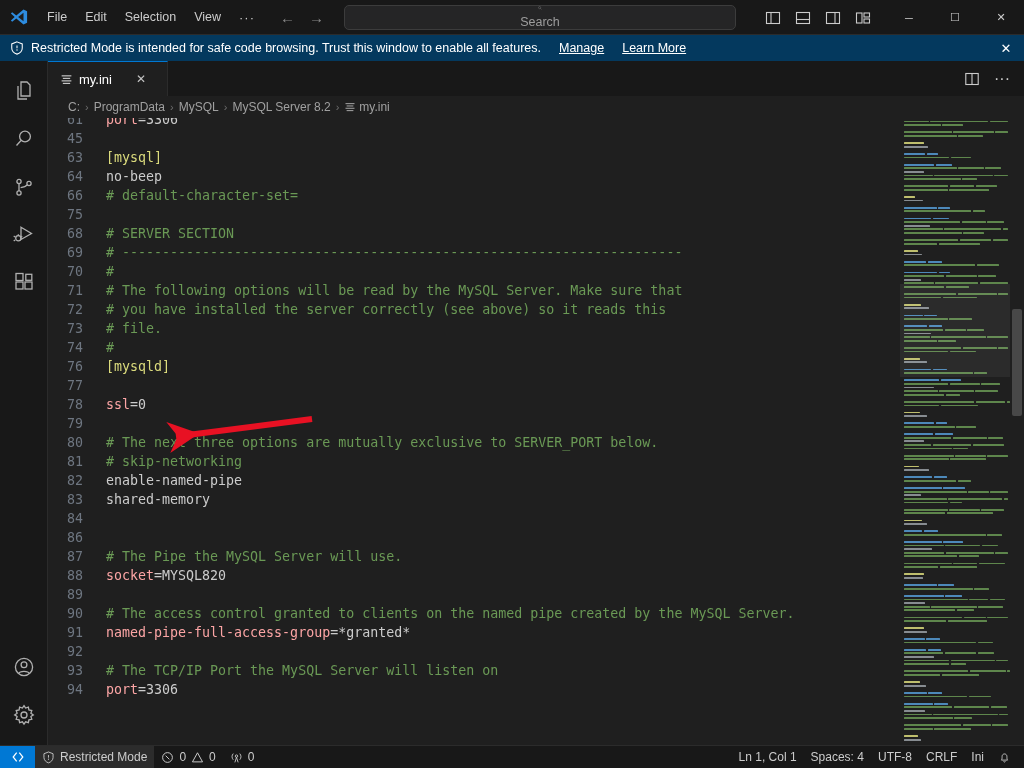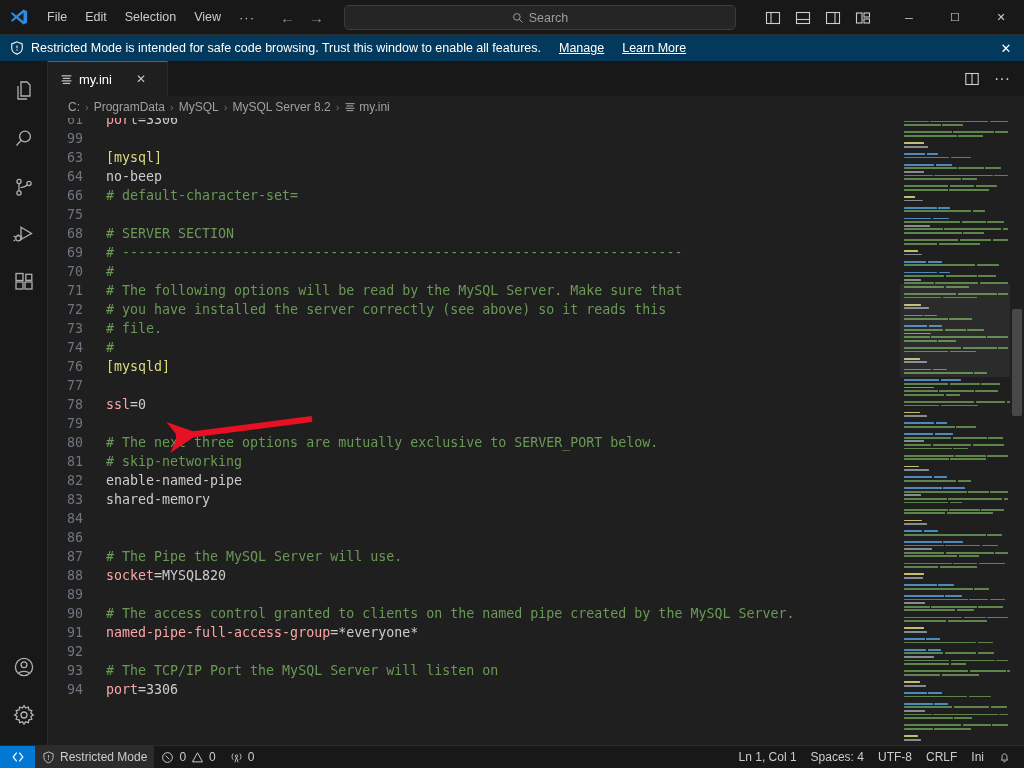--- a/index.html
+++ b/index.html
@@ -32,20 +32,21 @@
 
   .nav-arrows { display: flex; align-items: center; margin-left: 16px; gap: 14px; }
   .nav-arrow { color: #8a8a8a; font-size: 15px; line-height: 1; cursor: default; }
 
   .searchbox {
     position: absolute; left: 344px; top: 5px;
     width: 392px; height: 25px;
     background: #252526; border: 1px solid #3c3c3c; border-radius: 5px;
     display: flex; align-items: center; justify-content: center; gap: 5px;
     cursor: text;
+    flex-direction: column;
   }
   .searchbox .mag { width: 12px; height: 12px; }
   .searchbox .sr-label { color: #9d9d9d; font-size: 12.5px; }
 
   .win-right { position: absolute; right: 0; top: 0; height: 35px; display: flex; align-items: center; }
   .layout-icons { display: flex; align-items: center; gap: 0px; margin-right: 8px; }
   .layout-btn {
     width: 30px; height: 30px; display: flex; align-items: center; justify-content: center;
     cursor: default; border-radius: 4px;
   }
@@ -370,21 +371,21 @@
             <line x1="3.5" y1="12.8" x2="12.5" y2="12.8" stroke="#a0a0a0" stroke-width="1.4"></line>
           </svg>
           <span>my.ini</span>
         </span>
       </div>
 
       <div class="editor">
         <div class="code-scroll">
           <div class="code-lines" id="code-lines">
               <div class="cline"><div class="lnum">61</div><div class="ctext"><span class="tk-key">port</span><span class="tk-val">=3306</span></div></div>
-              <div class="cline"><div class="lnum">99</div><div class="ctext"></div></div>
+              <div class="cline"><div class="lnum">45</div><div class="ctext"></div></div>
               <div class="cline"><div class="lnum">63</div><div class="ctext"><span class="tk-section">[mysql]</span></div></div>
               <div class="cline"><div class="lnum">64</div><div class="ctext"><span class="tk-plain">no-beep</span></div></div>
               <div class="cline"><div class="lnum">66</div><div class="ctext"><span class="tk-comment"># default-character-set=</span></div></div>
               <div class="cline"><div class="lnum">75</div><div class="ctext"></div></div>
               <div class="cline"><div class="lnum">68</div><div class="ctext"><span class="tk-comment"># SERVER SECTION</span></div></div>
               <div class="cline"><div class="lnum">69</div><div class="ctext"><span class="tk-comment"># ----------------------------------------------------------------------</span></div></div>
               <div class="cline"><div class="lnum">70</div><div class="ctext"><span class="tk-comment">#</span></div></div>
               <div class="cline"><div class="lnum">71</div><div class="ctext"><span class="tk-comment"># The following options will be read by the MySQL Server. Make sure that</span></div></div>
               <div class="cline"><div class="lnum">72</div><div class="ctext"><span class="tk-comment"># you have installed the server correctly (see above) so it reads this</span></div></div>
               <div class="cline"><div class="lnum">73</div><div class="ctext"><span class="tk-comment"># file.</span></div></div>
@@ -396,21 +397,21 @@
               <div class="cline"><div class="lnum">80</div><div class="ctext"><span class="tk-comment"># The next three options are mutually exclusive to SERVER_PORT below.</span></div></div>
               <div class="cline"><div class="lnum">81</div><div class="ctext"><span class="tk-comment"># skip-networking</span></div></div>
               <div class="cline"><div class="lnum">82</div><div class="ctext"><span class="tk-plain">enable-named-pipe</span></div></div>
               <div class="cline"><div class="lnum">83</div><div class="ctext"><span class="tk-plain">shared-memory</span></div></div>
               <div class="cline"><div class="lnum">84</div><div class="ctext"></div></div>
               <div class="cline"><div class="lnum">86</div><div class="ctext"></div></div>
               <div class="cline"><div class="lnum">87</div><div class="ctext"><span class="tk-comment"># The Pipe the MySQL Server will use.</span></div></div>
               <div class="cline"><div class="lnum">88</div><div class="ctext"><span class="tk-key">socket</span><span class="tk-val">=MYSQL820</span></div></div>
               <div class="cline"><div class="lnum">89</div><div class="ctext"></div></div>
               <div class="cline"><div class="lnum">90</div><div class="ctext"><span class="tk-comment"># The access control granted to clients on the named pipe created by the MySQL Server.</span></div></div>
-              <div class="cline"><div class="lnum">91</div><div class="ctext"><span class="tk-key">named-pipe-full-access-group</span><span class="tk-val">=*everyone*</span></div></div>
+              <div class="cline"><div class="lnum">91</div><div class="ctext"><span class="tk-key">named-pipe-full-access-group</span><span class="tk-val">=*granted*</span></div></div>
               <div class="cline"><div class="lnum">92</div><div class="ctext"></div></div>
               <div class="cline"><div class="lnum">93</div><div class="ctext"><span class="tk-comment"># The TCP/IP Port the MySQL Server will listen on</span></div></div>
               <div class="cline"><div class="lnum">94</div><div class="ctext"><span class="tk-key">port</span><span class="tk-val">=3306</span></div></div>
             </div>
         </div>
 
         <div class="minimap">
           <div class="mm-inner" id="minimap-inner">
               <div class="mm-line">
                 <span class="mm-seg" style="width: 24.7276px; background: rgb(106, 153, 85);"></span>

